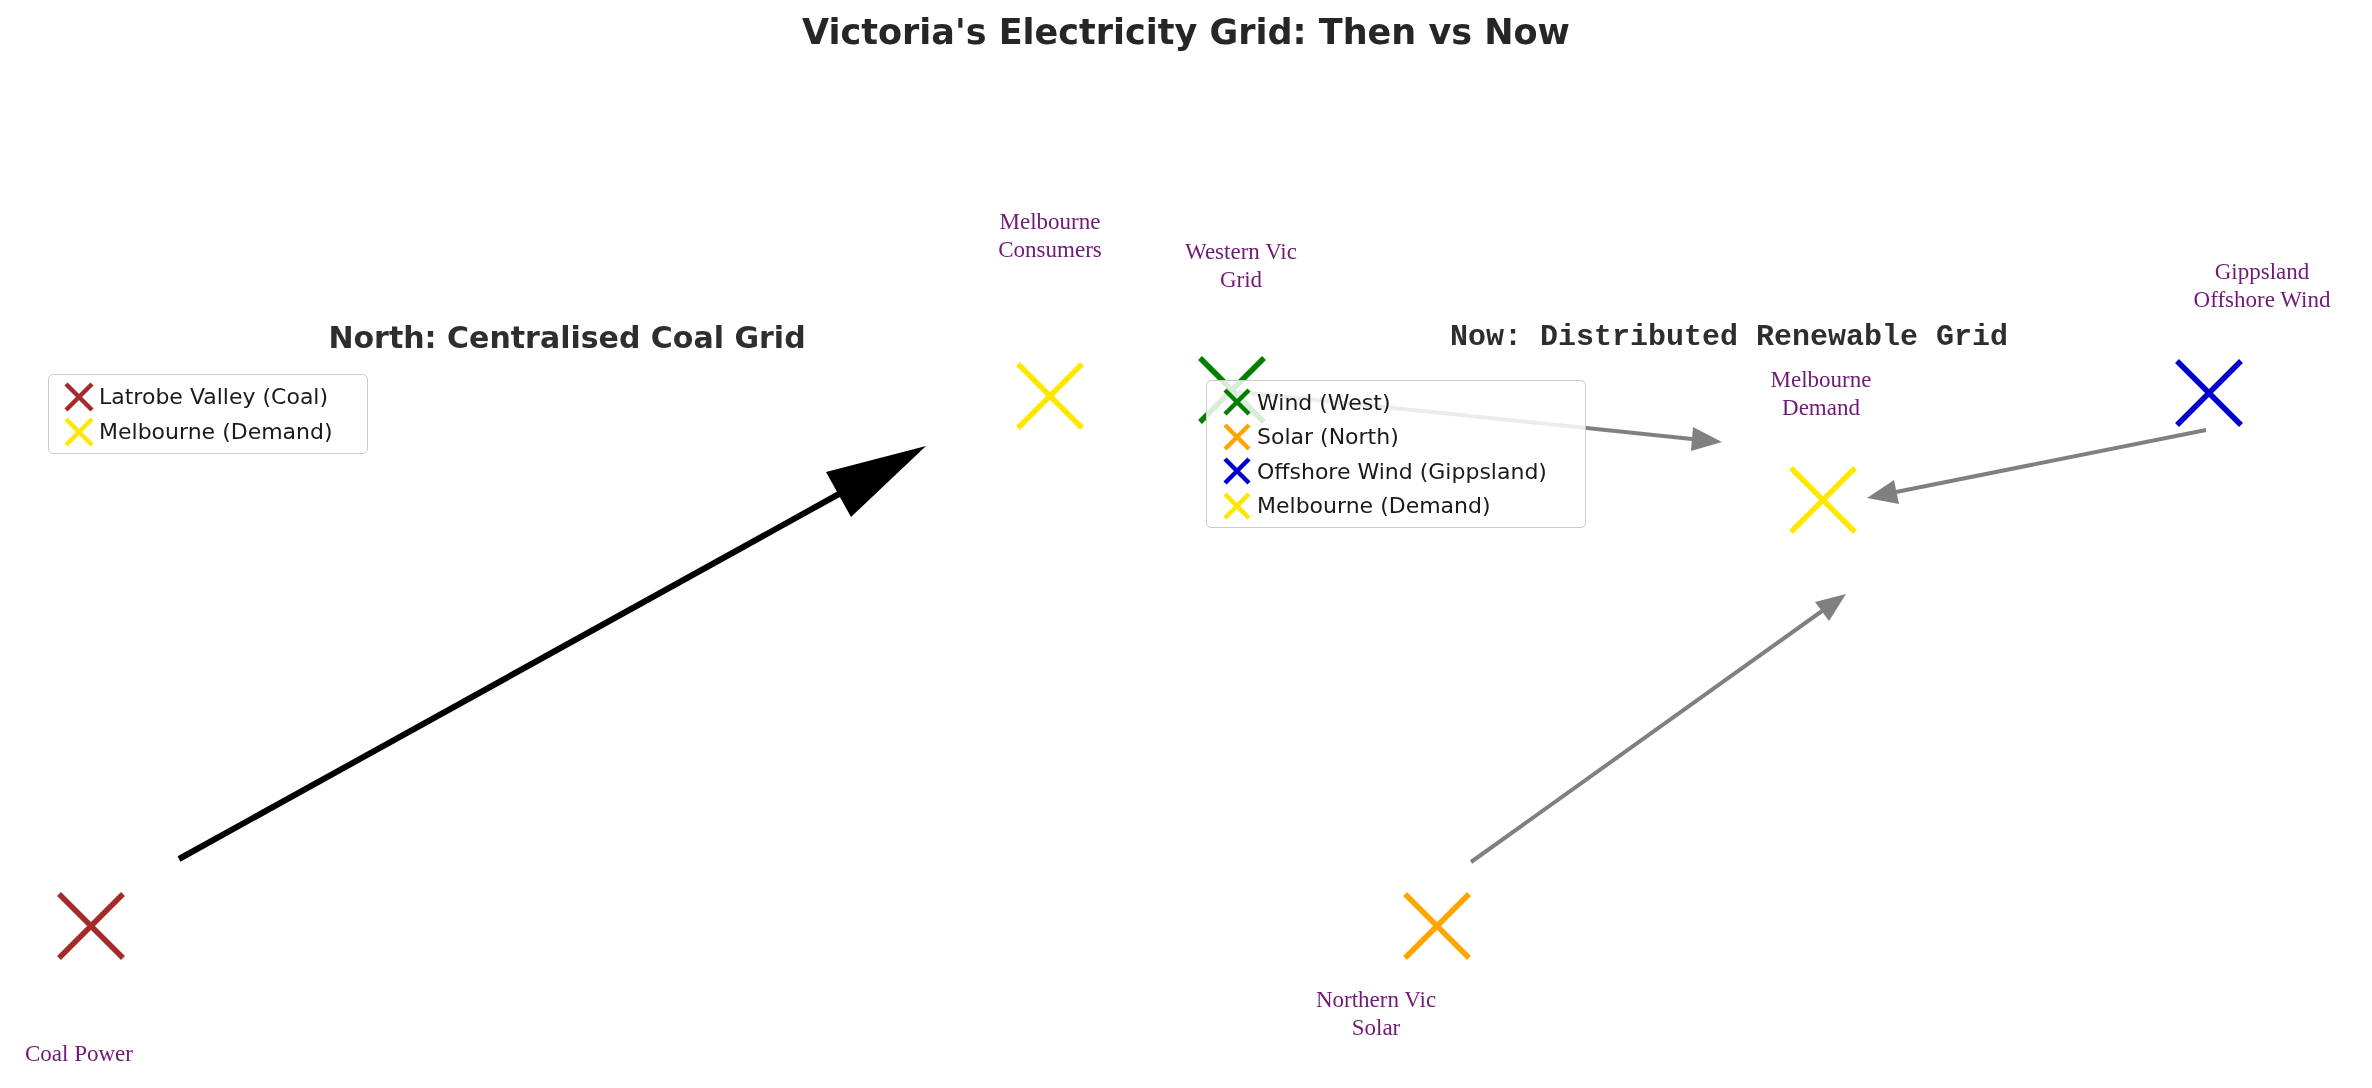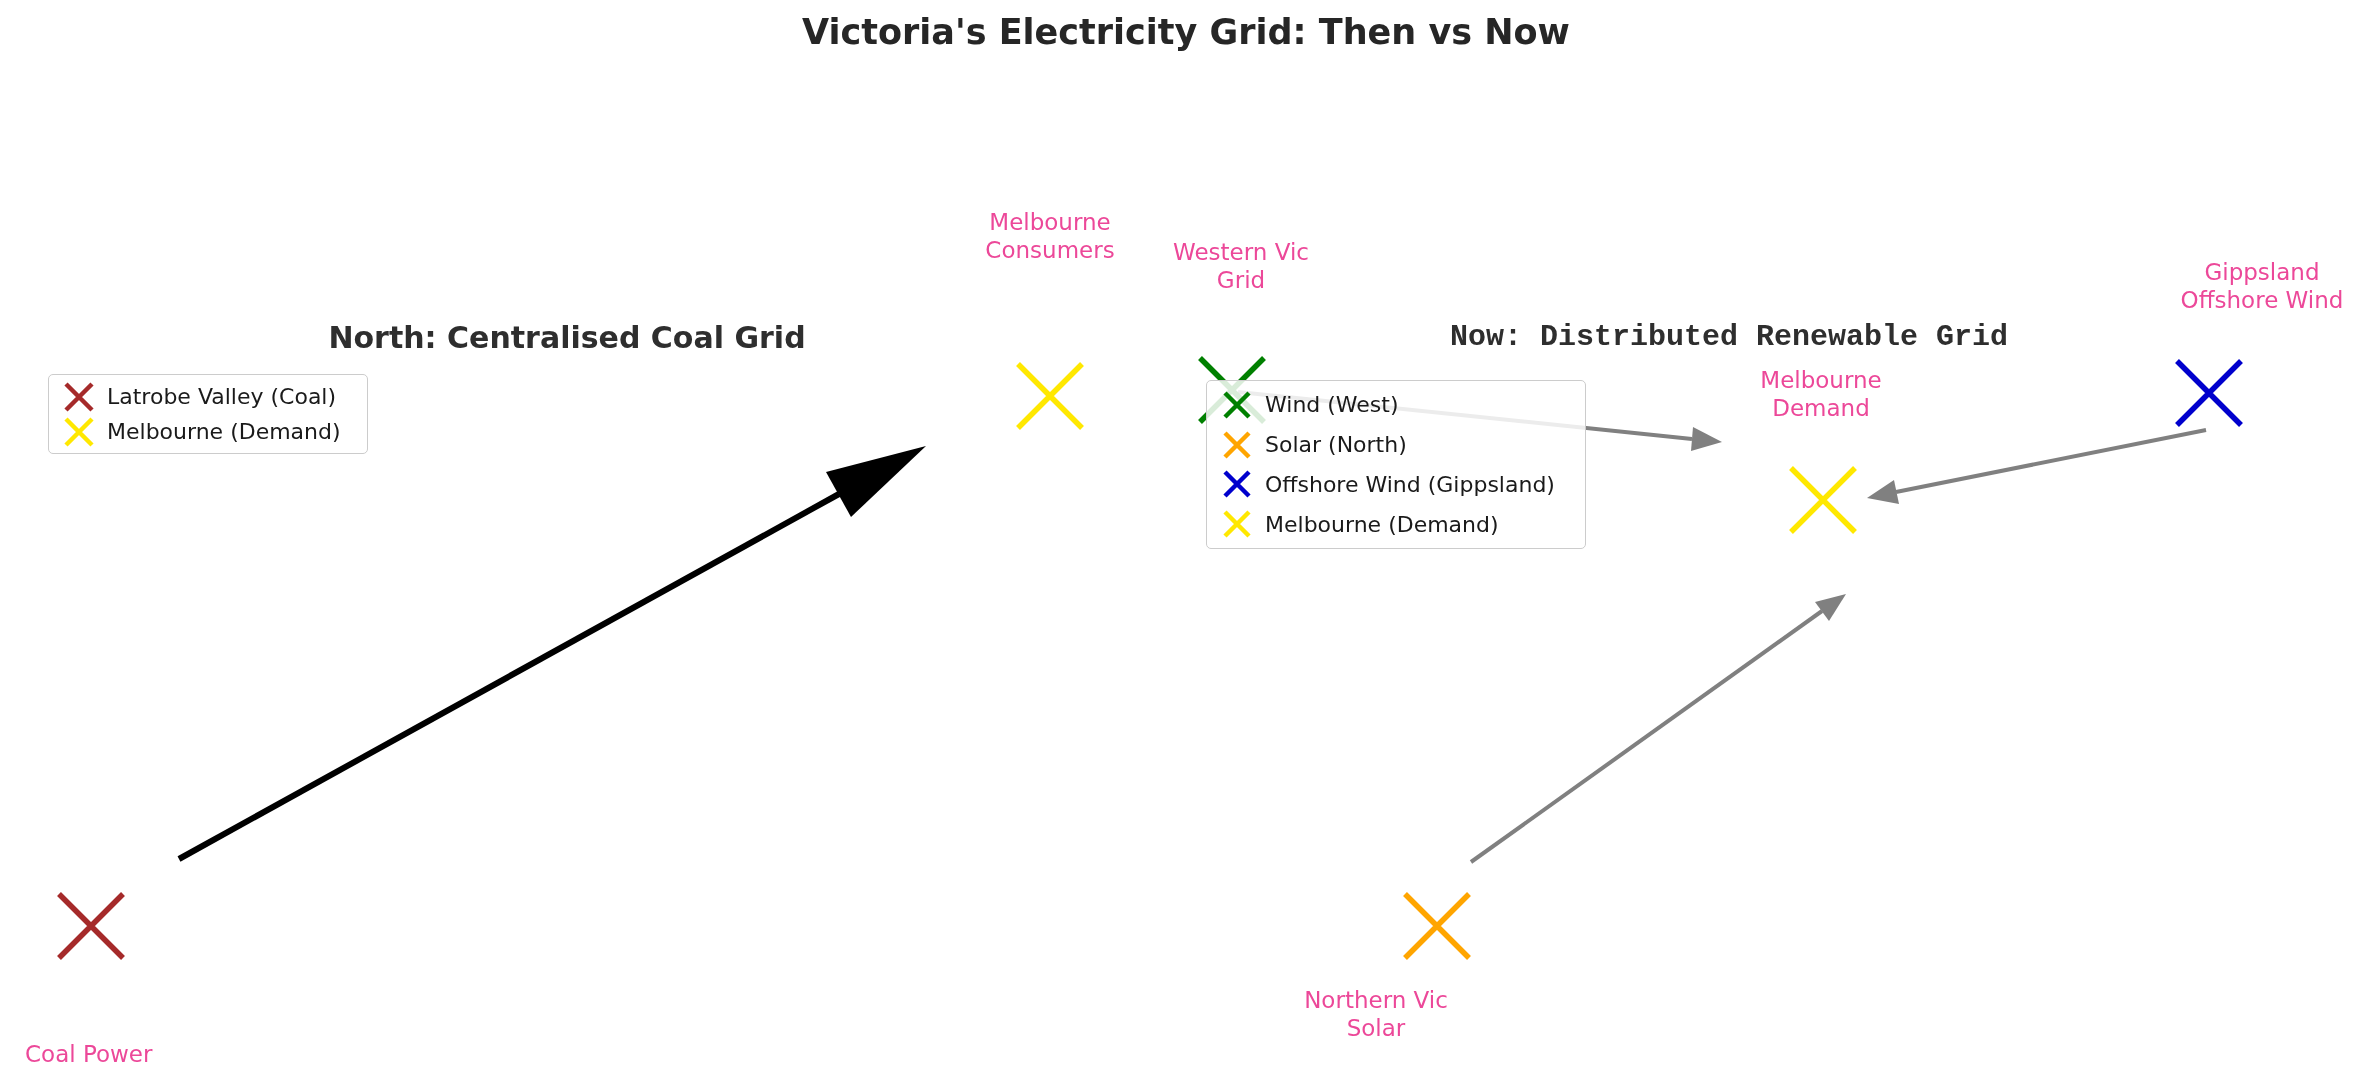--- a/index.html
+++ b/index.html
@@ -28,45 +28,46 @@
     white-space: nowrap;
   }
   .panel-title.then { left: 567px; top: 320px; }
   .panel-title.now  { left: 1729px; top: 320px; font-family: Liberation Mono, monospace; }
   .svg-layer { position: absolute; left: 0; top: 0; width: 2372px; height: 1088px; }
   .node-label {
     position: absolute;
     transform: translateX(-50%);
     text-align: center;
     font-size: 23px;
-    color: #ec4899;
+    color: #701a75;
     line-height: 28px;
     white-space: nowrap;
+    font-family: Liberation Serif, serif;
   }
   .node-label span { display: block; }
   #label-coal-power { left: 25px; top: 1040px; transform: none; text-align: center; }
   #label-melbourne-consumers { left: 1050px; top: 208px; }
   #label-western-vic-wind { left: 1241px; top: 238px; }
   #label-gippsland { left: 2262px; top: 258px; text-align: center; }
   #label-melbourne-demand { left: 1821px; top: 366px; }
   #label-northern-vic-solar { left: 1376px; top: 986px; }
   .legend {
     position: absolute;
     background: rgba(255,255,255,0.85);
     border: 1px solid #cccccc;
     border-radius: 5px;
     padding: 4px 10px;
     display: flex;
     flex-direction: column;
     justify-content: center;
     box-sizing: border-box;
   }
   .legend-then { left: 48px;   top: 374px; width: 320px; height: 80px; }
-  .legend-now  { left: 1206px; top: 380px; width: 380px; height: 169px; }
-  .legend-row { display: flex; align-items: center; gap: 8px; flex: 1; min-height: 0; }
+  .legend-now  { left: 1206px; top: 380px; width: 380px; height: 148px; }
+  .legend-row { display: flex; align-items: center; gap: 0; flex: 1; min-height: 0; }
   .legend-marker { flex: 0 0 auto; display: flex; align-items: center; }
   .legend-marker svg { display: block; }
   .legend-label { font-size: 22px; color: #1a1a1a; white-space: nowrap; }
   .xmark { fill: none; stroke-width: 5.5; }
   .legend-x { fill: none; stroke-width: 4.5; }
   .arrow-line-black { stroke-width: 6; }
   .arrow-line-gray { stroke-width: 4; }
 </style>
 </head>
 <body>

